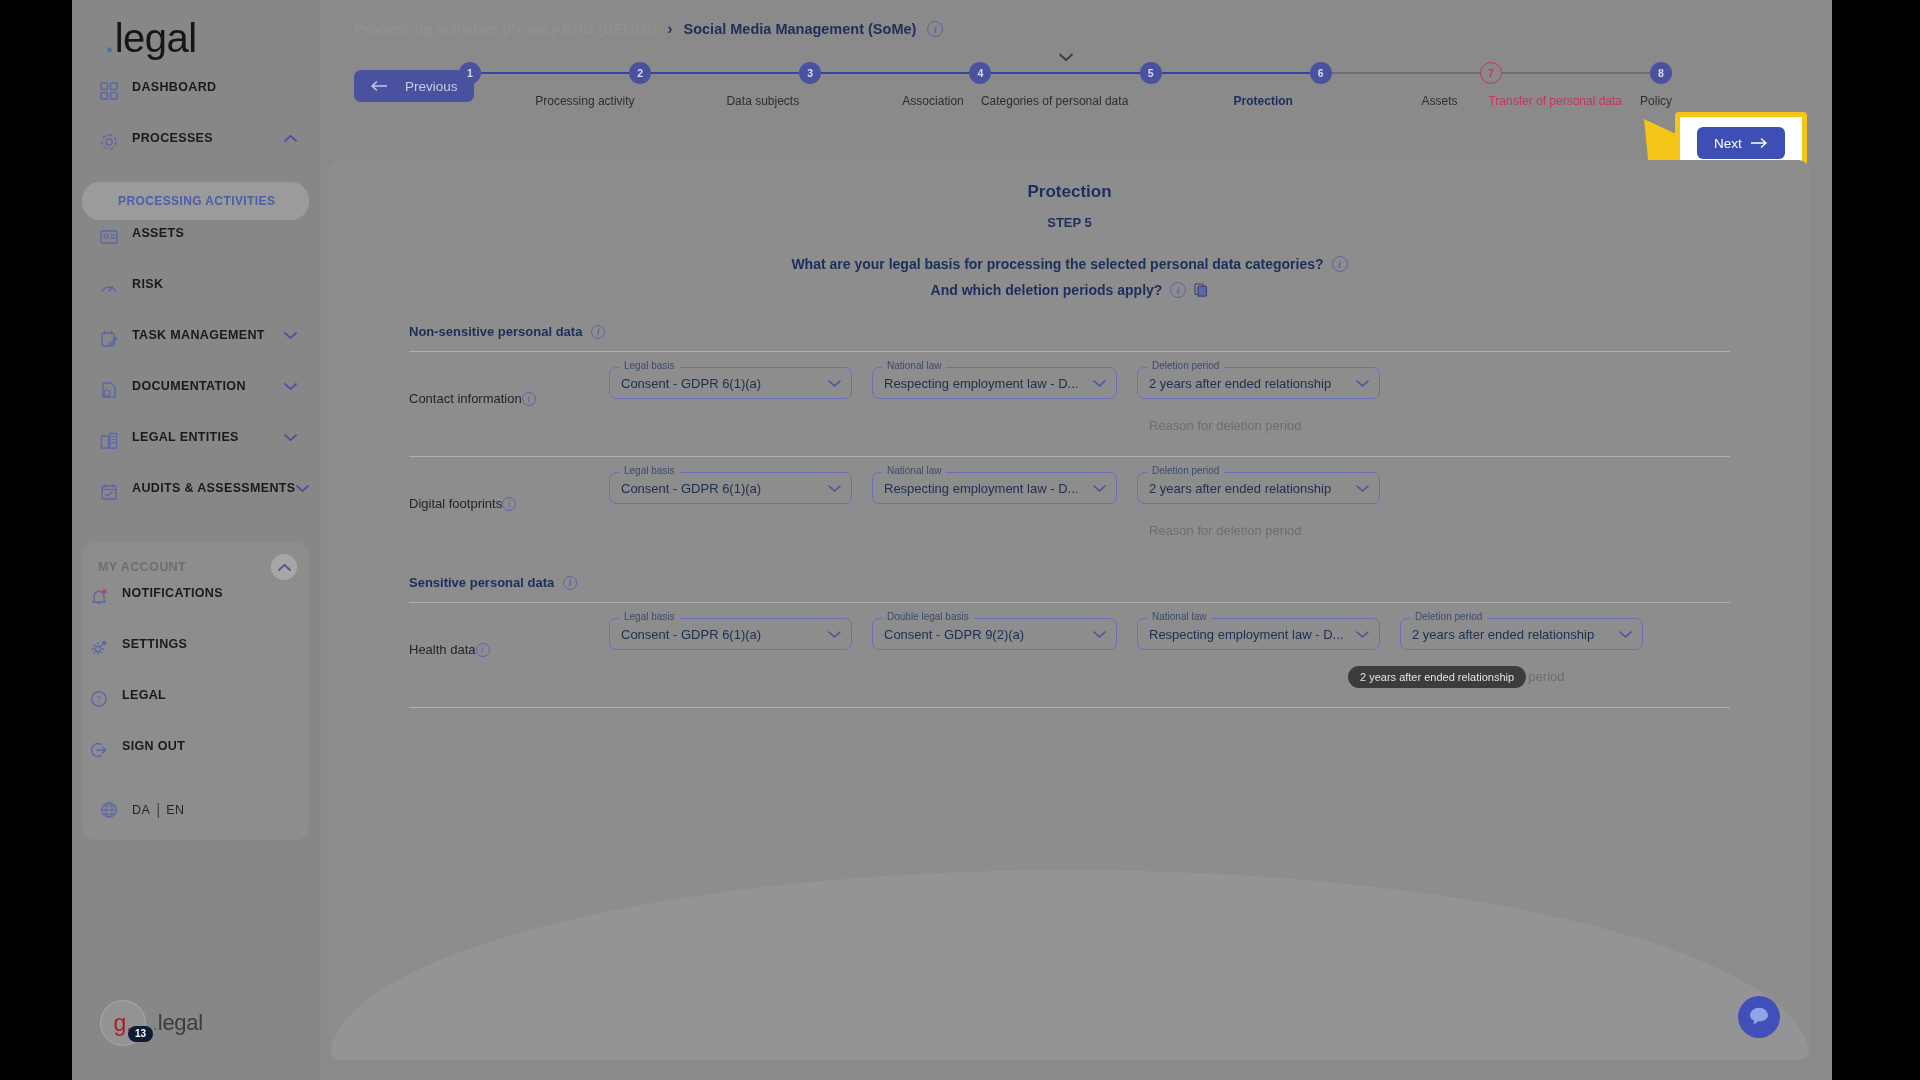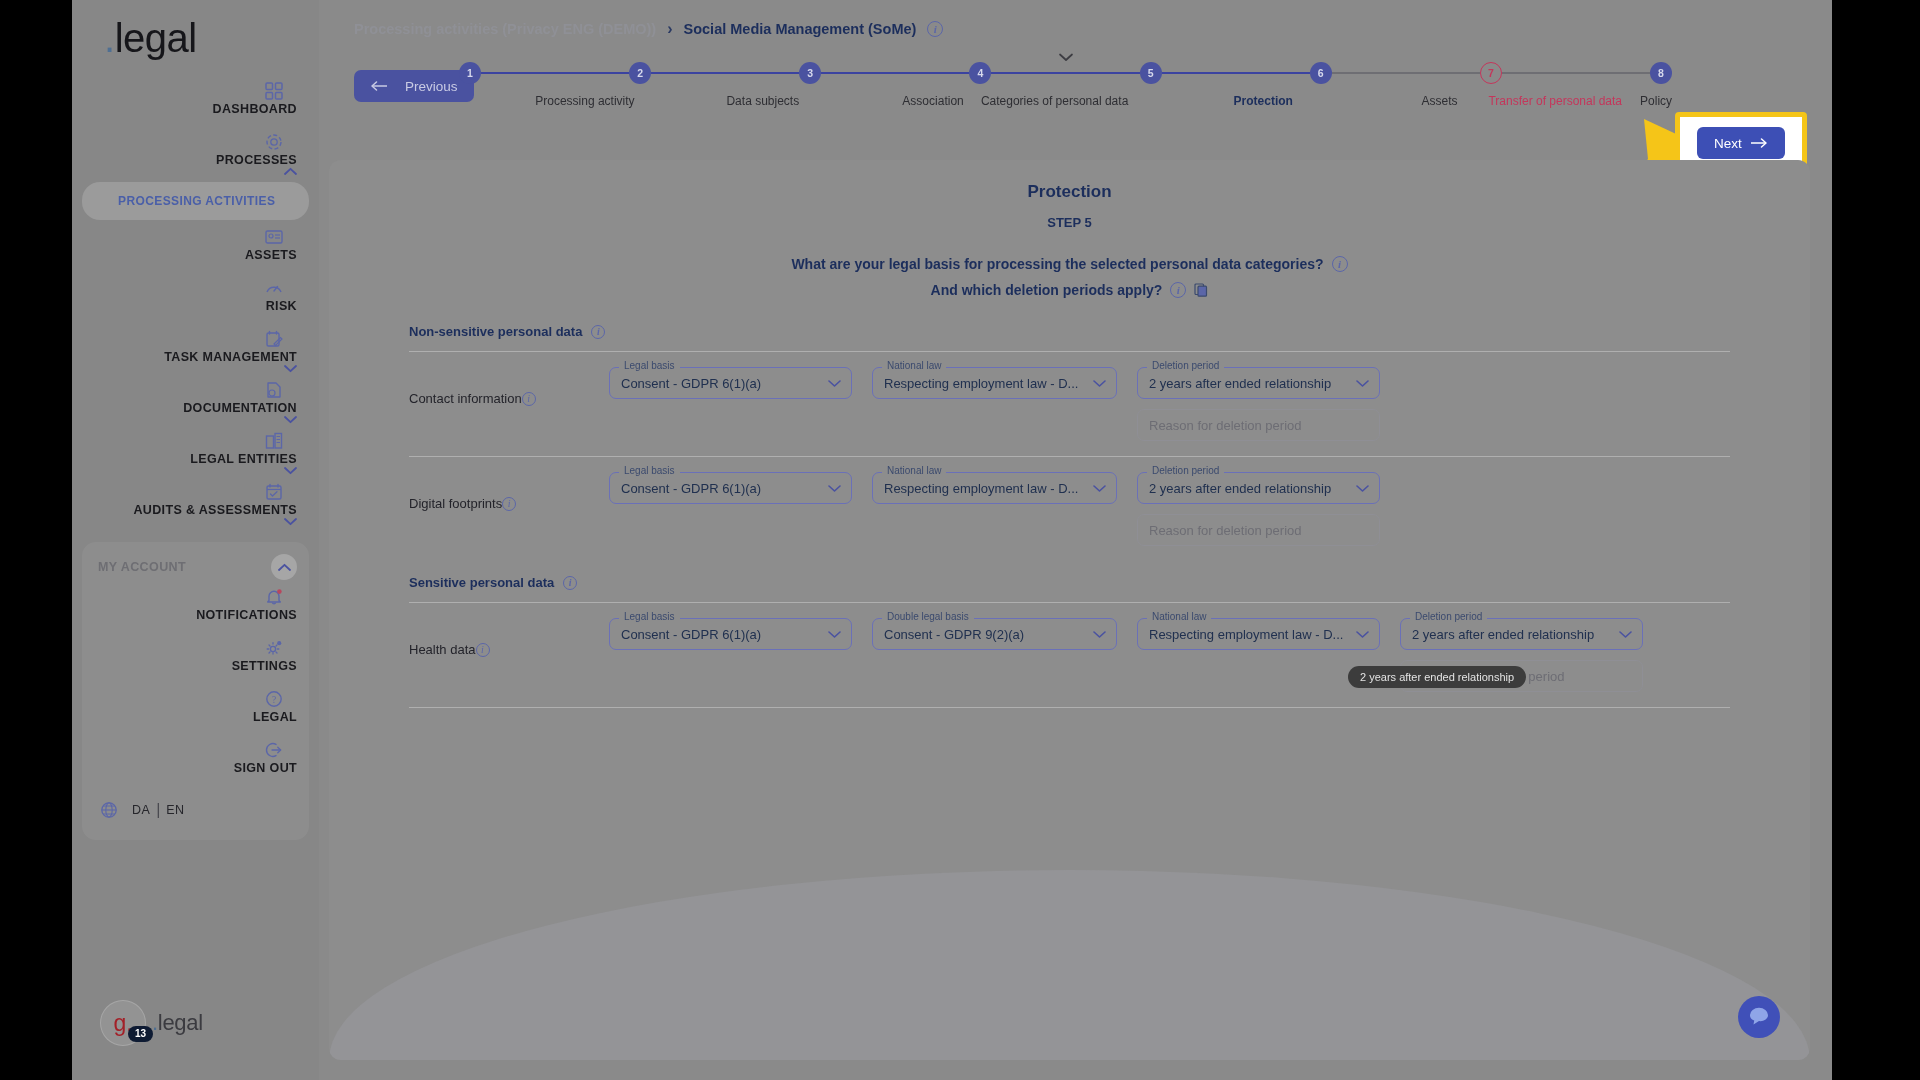--- a/index.html
+++ b/index.html
@@ -25,25 +25,24 @@
   }
   .logo {
     margin: 18px 0 22px 32px;
     font-size: 40px; font-weight: 400; letter-spacing: -0.5px;
     color: #16161a; line-height: 1;
   }
   .logo .dot { color: #4f6f92; }
 
   .nav { padding: 0 10px; }
   .nav-item {
-    display: flex; align-items: flex-end;
+    display: flex; align-items: flex-start;
     height: 42px; padding: 0 12px 0 16px;
     border-radius: 10px; cursor: pointer;
     margin-bottom: 9px;
-    flex-direction: column;
   }
   .nav-item .ic {
     width: 22px; height: 22px; flex: 0 0 22px;
     margin-right: 12px; position: relative;
     display: flex; align-items: center; justify-content: center;
   }
   .nav-item .ic svg { display: block; }
   .nav-label {
     font-size: 12.5px; font-weight: 700; letter-spacing: 0.35px;
     color: #1a1a1e; white-space: nowrap;

